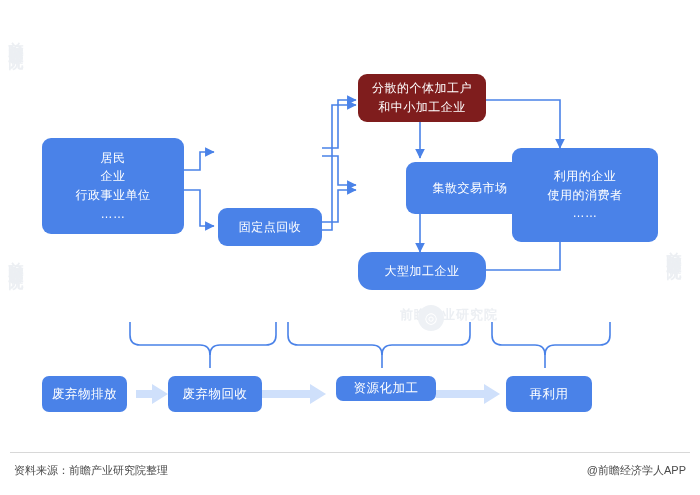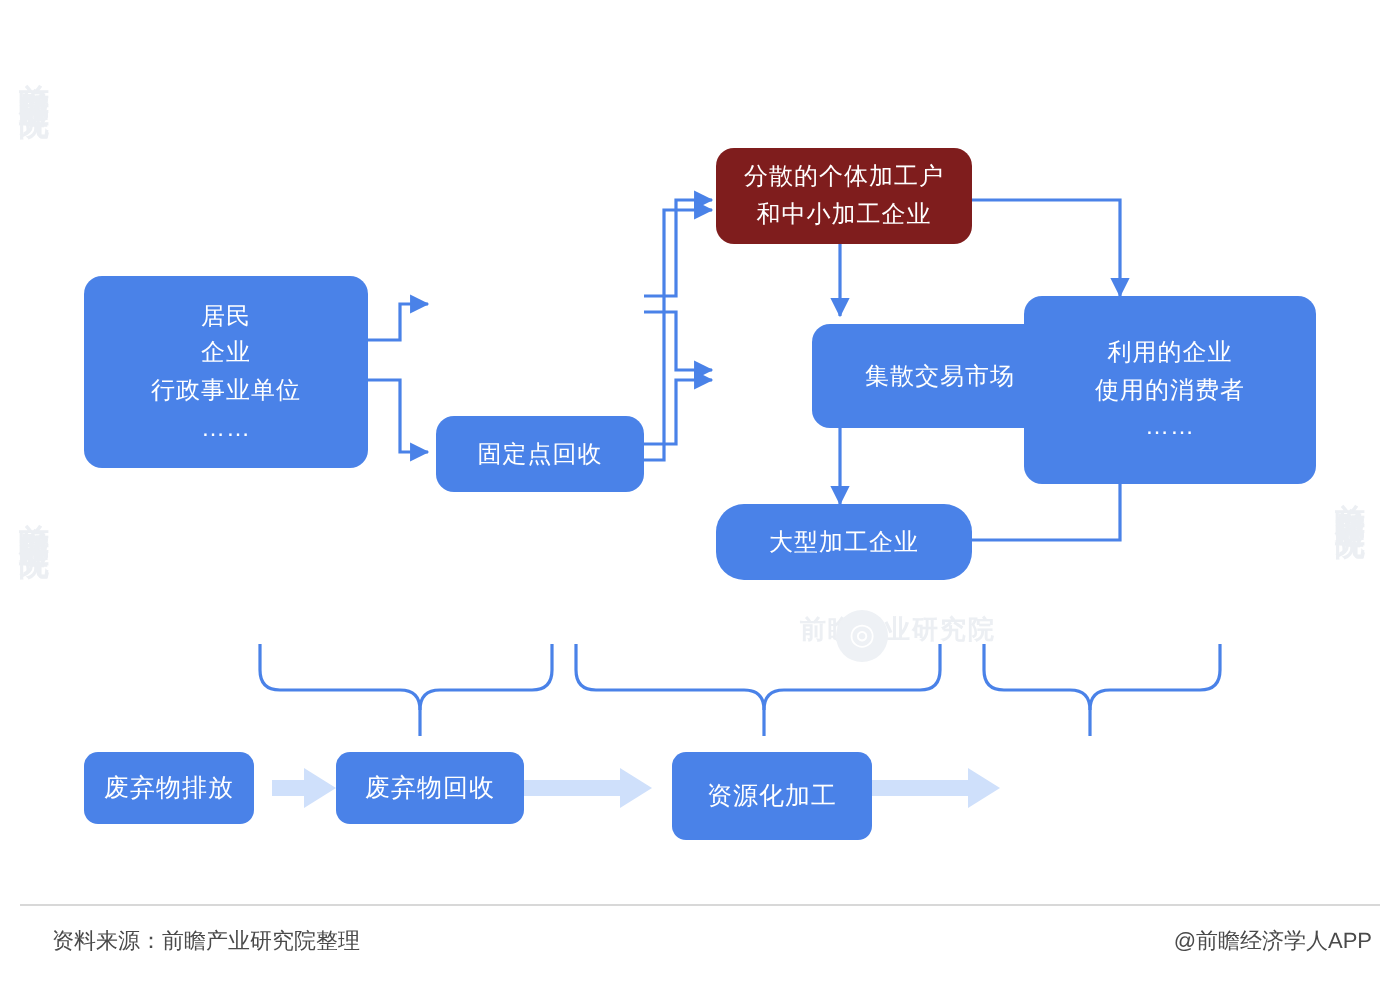--- a/index.html
+++ b/index.html
@@ -59,21 +59,20 @@
     color: #1a1a1a;
   }
 
   
   .source {
     position: absolute;
     left: 14px;
     top: 463px;
     font-size: 11px;
     color: #4a4a4a;
-    margin-left: 12px;
   }
   .app-tag {
     position: absolute;
     right: 14px;
     top: 463px;
     font-size: 11px;
     color: #4a4a4a;
   }
   .footline {
     position: absolute;
@@ -217,20 +216,23 @@
     <span class="ln">使用的消费者</span>
     <span class="ln">……</span>
   </div>
 
   <div class="chain" style="left:42px; top:376px; width:85px; height:36px;">
     <span>废弃物排放</span>
   </div>
   <div class="chain" style="left:168px; top:376px; width:94px; height:36px;">
     <span>废弃物回收</span>
   </div>
-  <div class="chain" style="left:336px; top:376px; width:100px; height:44px;">
+  <div class="chain" style="left:336px; top:376px; width:100px; height:25px;">
     <span>资源化加工</span>
+  </div>
+  <div class="chain" style="left:506px; top:376px; width:86px; height:36px;">
+    <span>再利用</span>
   </div>
 
   <div class="footline"></div>
   <div class="source">资料来源：前瞻产业研究院整理</div>
   <div class="app-tag">@前瞻经济学人APP</div>
 </div>
 
 </body></html>

